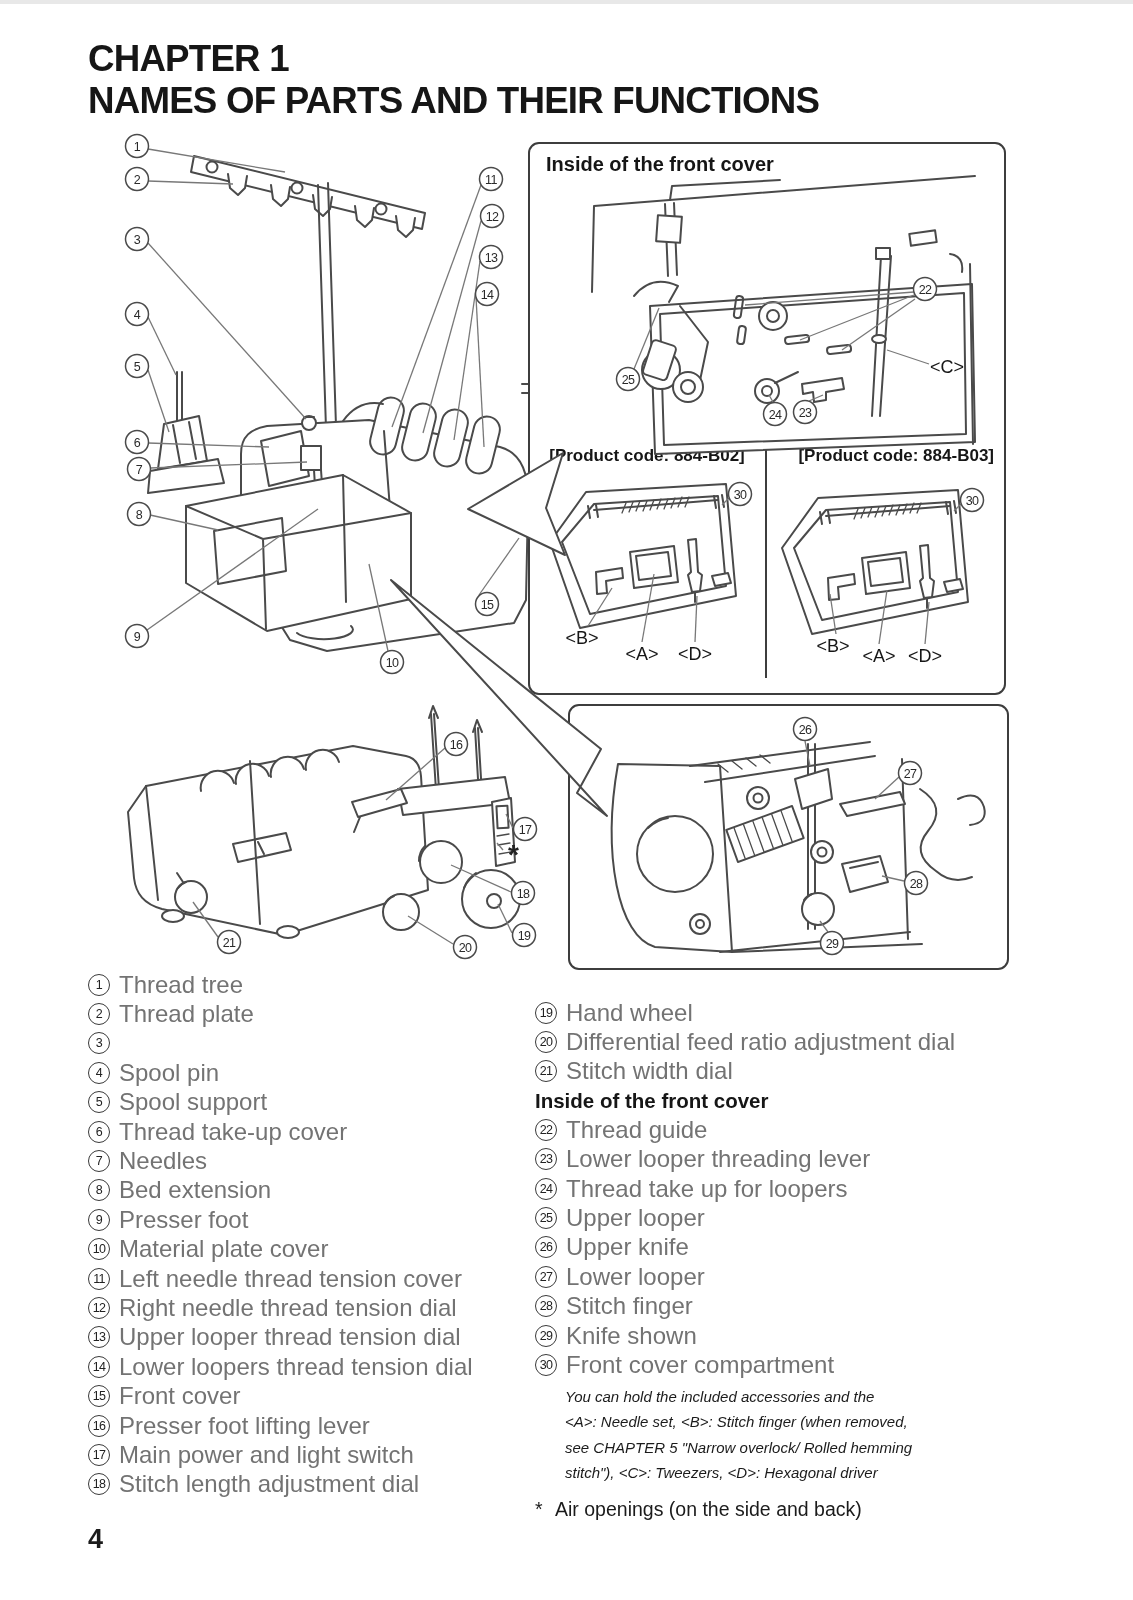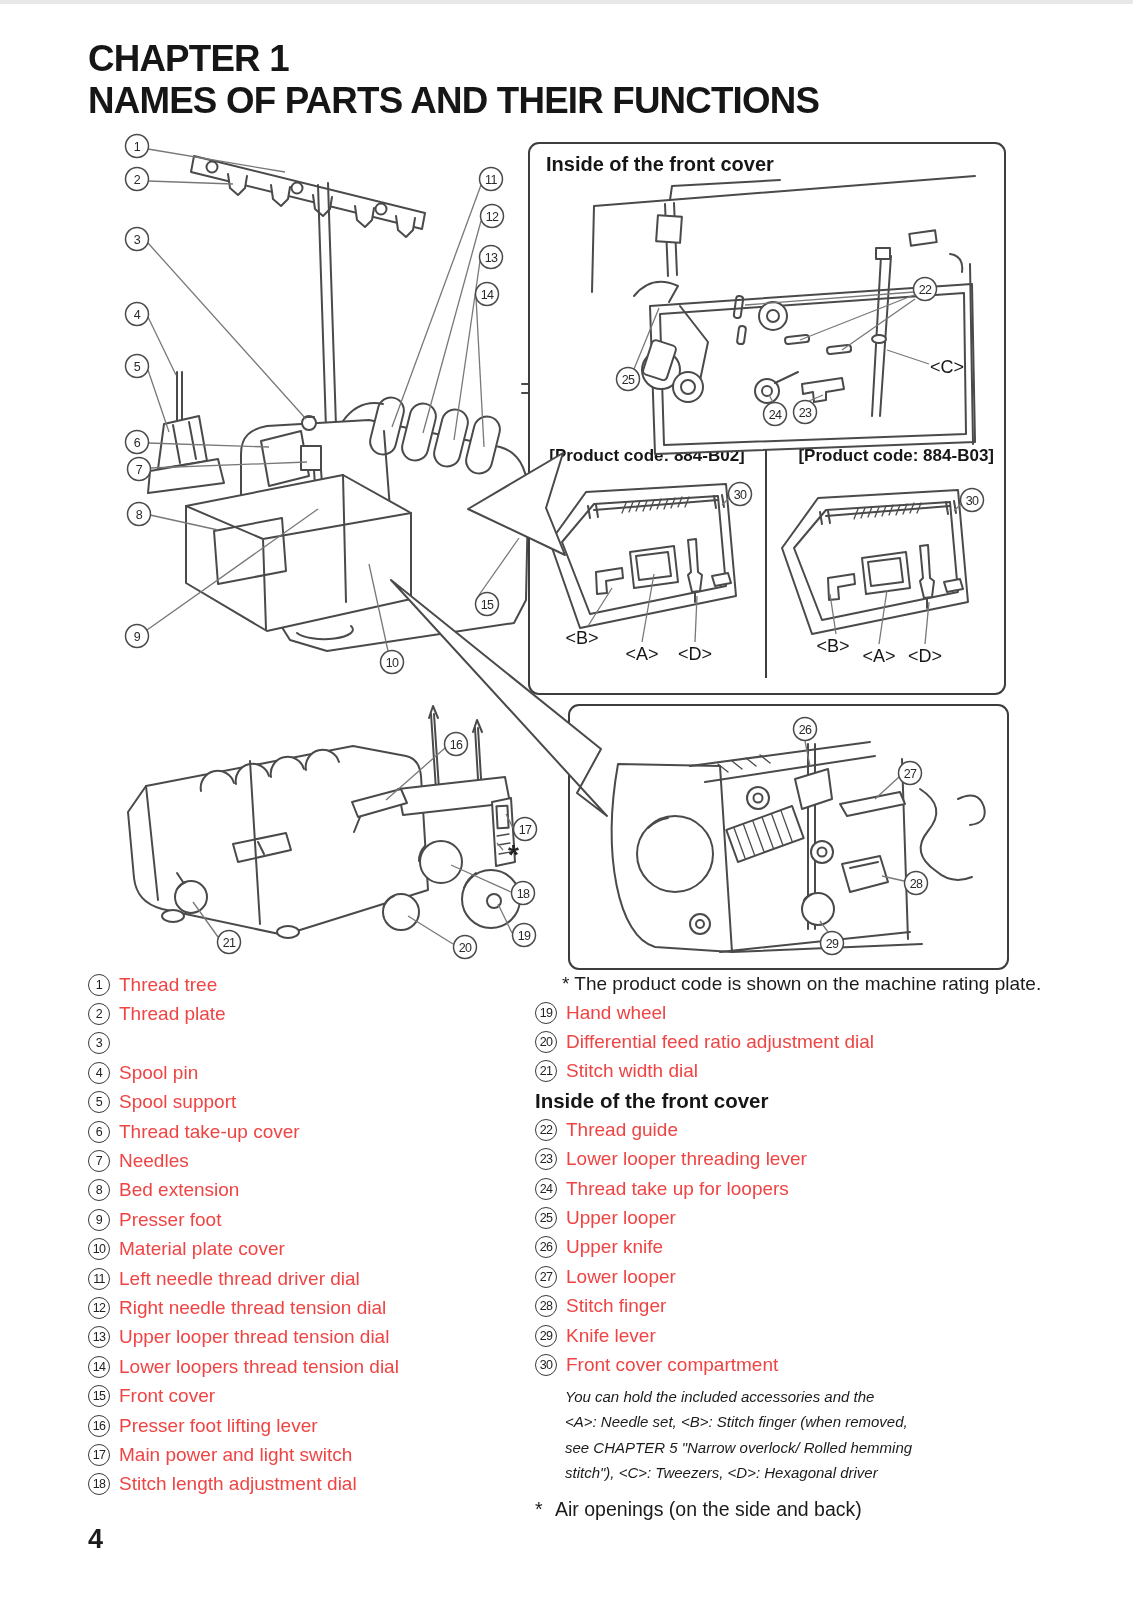--- a/index.html
+++ b/index.html
@@ -13,21 +13,21 @@
   .rbox{position:absolute;border:2.5px solid #3d3d3d;border-radius:11px;background:#fff;}
   .box-title{position:absolute;font-weight:bold;font-size:20px;color:#161616;}
   .panel-heading{position:absolute;font-weight:bold;font-size:17px;text-align:center;color:#161616;}
   .vdivider{position:absolute;background:#3d3d3d;width:2px;}
   
   .list{position:absolute;}
   .row{display:flex;align-items:center;height:29.4px;}
   .cnum{box-sizing:border-box;flex:none;width:22px;height:22px;border:1.4px solid #3a3a3a;border-radius:50%;
         display:inline-flex;align-items:center;justify-content:center;font-size:12.5px;letter-spacing:-0.7px;
         color:#222;margin-right:9px;background:#fff;}
-  .plabel{font-size:19px;white-space:nowrap;color:#ef4444;}
+  .plabel{font-size:24px;white-space:nowrap;color:#737373;}
   .right-heading{font-weight:bold;font-size:20.5px;height:29px;display:flex;align-items:center;color:#161616;}
   .note{margin:4px 0 0 30px;font-style:italic;font-size:15px;line-height:25.6px;white-space:nowrap;}
   .foot-note{margin-top:12px;font-size:19.5px;display:flex;}
   .foot-note .mk{width:20px;flex:none;}
   .pcode-note{position:absolute;left:562px;top:969px;font-size:19px;}
   .page-num{position:absolute;left:88px;top:1520px;font-size:27px;font-weight:bold;}
   
   svg{overflow:visible;}
   .draw path,.draw rect,.draw circle,.draw ellipse,.draw line,.draw polyline,.draw polygon{
       stroke:#4a4a4a;stroke-width:2;fill:none;stroke-linejoin:round;stroke-linecap:round;}
@@ -436,21 +436,20 @@
           <text class="ct" x="262" y="241.5" text-anchor="middle">29</text>
         </g>
     </svg>
   </div>
 
   <svg class="conn" width="1133" height="1600" viewBox="0 0 1133 1600">
     <polygon points="468,505 563,449 546,504 565,551" fill="#ffffff" stroke="#4a4a4a" stroke-width="2" stroke-linejoin="round"></polygon>
     <polygon points="391,576 601,745 577,789 607,812" fill="#ffffff" stroke="#4a4a4a" stroke-width="2" stroke-linejoin="round"></polygon>
   </svg>
 
-  <div class="pcode-note">* The product code is shown on the machine rating plate.</div>
 
   <div class="list" style="left:88px;top:966px;width:450px;">
     <div class="row">
         <span class="cnum">1</span>
         <span class="plabel">Thread tree</span>
       </div>
     <div class="row">
         <span class="cnum">2</span>
         <span class="plabel">Thread plate</span>
       </div>
@@ -480,21 +479,21 @@
     <div class="row">
         <span class="cnum">9</span>
         <span class="plabel">Presser foot</span>
       </div>
     <div class="row">
         <span class="cnum">10</span>
         <span class="plabel">Material plate cover</span>
       </div>
     <div class="row">
         <span class="cnum">11</span>
-        <span class="plabel">Left needle thread driver dial</span>
+        <span class="plabel">Left needle thread tension cover</span>
       </div>
     <div class="row">
         <span class="cnum">12</span>
         <span class="plabel">Right needle thread tension dial</span>
       </div>
     <div class="row">
         <span class="cnum">13</span>
         <span class="plabel">Upper looper thread tension dial</span>
       </div>
     <div class="row">
@@ -556,21 +555,21 @@
     <div class="row">
         <span class="cnum">27</span>
         <span class="plabel">Lower looper</span>
       </div>
     <div class="row">
         <span class="cnum">28</span>
         <span class="plabel">Stitch finger</span>
       </div>
     <div class="row">
         <span class="cnum">29</span>
-        <span class="plabel">Knife lever</span>
+        <span class="plabel">Knife shown</span>
       </div>
     <div class="row">
         <span class="cnum">30</span>
         <span class="plabel">Front cover compartment</span>
       </div>
     <div class="note">
       <div>You can hold the included accessories and the</div>
       <div>&lt;A&gt;: Needle set, &lt;B&gt;: Stitch finger (when removed,</div>
       <div>see CHAPTER 5 "Narrow overlock/ Rolled hemming</div>
       <div>stitch"), &lt;C&gt;:  Tweezers, &lt;D&gt;:  Hexagonal driver</div>

